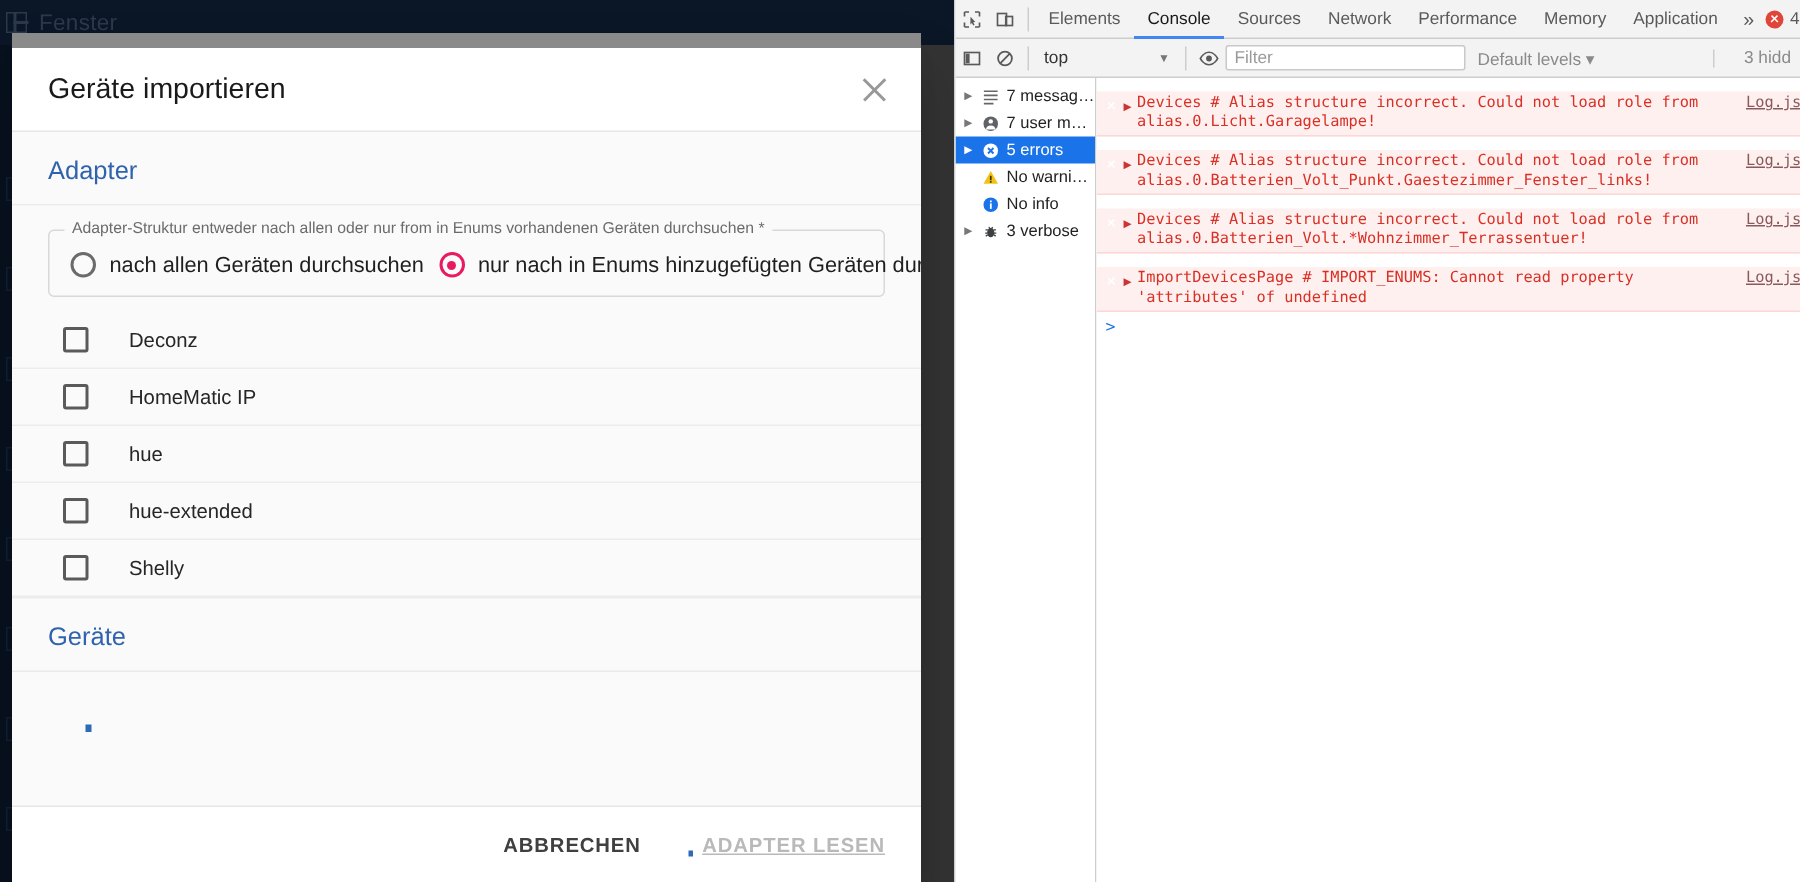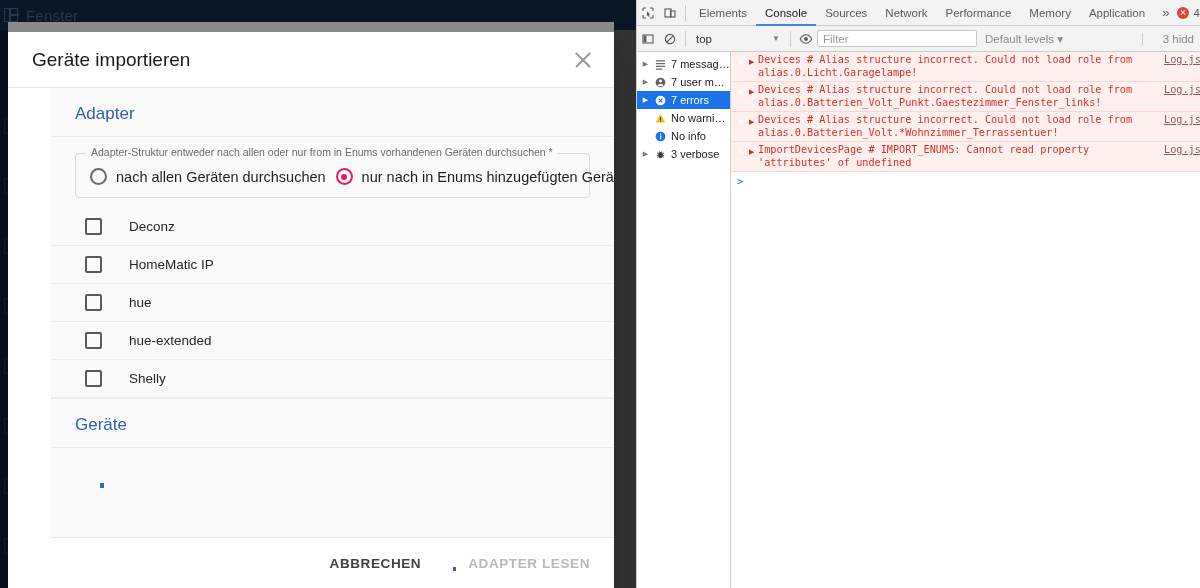--- a/index.html
+++ b/index.html
@@ -100,21 +100,21 @@
   #close-btn:before, #close-btn:after {
     content: ""; position: absolute; left: 3px; top: 12px;
     width: 20px; height: 1.6px; background: #444;
   }
   #close-btn:before { transform: rotate(45deg); }
   #close-btn:after  { transform: rotate(-45deg); }
 
   #modal-body {
     flex: 1 1 auto; overflow: hidden;
     background: #fafafa;
-    display: flex; flex-direction: column; margin-left: 43px;
+    display: flex; flex-direction: column;
   }
   .section-head {
     padding: 16px 24px 12px 24px;
     font-size: 17px; color: #2f63ad; font-weight: 400;
     background: #fafafa;
     border-bottom: 1px solid #eaeaea;
   }
 
   
   .radio-wrap { padding: 16px 24px 10px 24px; background: #fafafa; }
@@ -181,21 +181,21 @@
     background: #fff;
     display: flex; align-items: center; justify-content: flex-end;
     gap: 8px; padding-right: 12px;
   }
   .flat-btn {
     font-size: 13.5px; font-weight: bold; letter-spacing: .6px;
     background: transparent; border: 0; padding: 9px 12px;
     cursor: pointer; font-family: "Liberation Sans", sans-serif;
   }
   .flat-btn.cancel { color: #404040; }
-  .flat-btn.disabled { color: #b9b9b9; cursor: default; display:flex; align-items:flex-end; gap:12px; }
+  .flat-btn.disabled { color: #b9b9b9; cursor: default; display:flex; align-items:flex-end; gap:6px;text-decoration:underline; }
   .btn-dot { width: 3px; height: 4px; background: #2d6ab8; display:inline-block; }
 
   
   #devtools {
     position: absolute; left: 636px; top: 0;
     width: 564px; height: 588px;
     background: #fff;
     font-family: "Liberation Sans", sans-serif;
     overflow: hidden;
     border-left: 1px solid #cdcdcd;
@@ -265,21 +265,21 @@
   }
   .side-row.selected .arrow { color: #fff; }
   .arrow.blank { visibility: hidden; }
   .side-ico { width: 13px; height: 13px; flex: 0 0 auto; display:flex; align-items:center; justify-content:center; }
   .side-label { overflow: hidden; text-overflow: ellipsis; }
 
   #dt-console { flex: 1 1 auto; overflow: hidden; background: #fff; }
   .msg {
     display: flex; align-items: flex-start;
     background: #fff0f0; border-bottom: 1px solid #ffd6d6;
-    padding: 2px 0 2px 4px; min-height: 22px;
+    padding: 2px 0 2px 4px; min-height: 22px; margin-top: 9px;
   }
   .msg-ico { width: 14px; flex: 0 0 auto; padding-top: 2px; }
   .msg-ico .err-circle { width: 11px; height: 11px; }
   .msg-ico .err-circle:before, .msg-ico .err-circle:after { left: 2.6px; top: 4.8px; width: 5.5px; }
   .msg-arrow { width: 9px; flex: 0 0 auto; font-size: 7px; color: #c33; padding-top: 4px; }
   .msg-text {
     flex: 1 1 auto;
     font-family: "DejaVu Sans Mono", monospace;
     font-size: 10.2px; line-height: 12.5px; color: #d93025;
     white-space: pre-wrap; word-break: break-word;
@@ -474,21 +474,21 @@
           <span class="side-label">7 user mes…</span>
         </div>
         <div class="side-row selected">
           <span class="arrow">▶</span>
           <span class="side-ico">
             <svg width="11" height="11" viewBox="0 0 12 12">
                 <circle cx="6" cy="6" r="5.3" fill="#fff"></circle>
                 <path d="M4 4l4 4M8 4l-4 4" stroke="#1a73e8" stroke-width="1.4"></path>
               </svg>
           </span>
-          <span class="side-label">7 errors</span>
+          <span class="side-label">5 errors</span>
         </div>
         <div class="side-row">
           <span class="arrow blank">▶</span>
           <span class="side-ico">
             <svg width="11" height="11" viewBox="0 0 12 12">
                 <path d="M6 1l5.2 9.4H.8z" fill="#f5c012"></path>
                 <rect x="5.4" y="4.6" width="1.2" height="3.2" fill="#3c3000"></rect>
                 <rect x="5.4" y="8.4" width="1.2" height="1.2" fill="#3c3000"></rect>
               </svg>
           </span>

